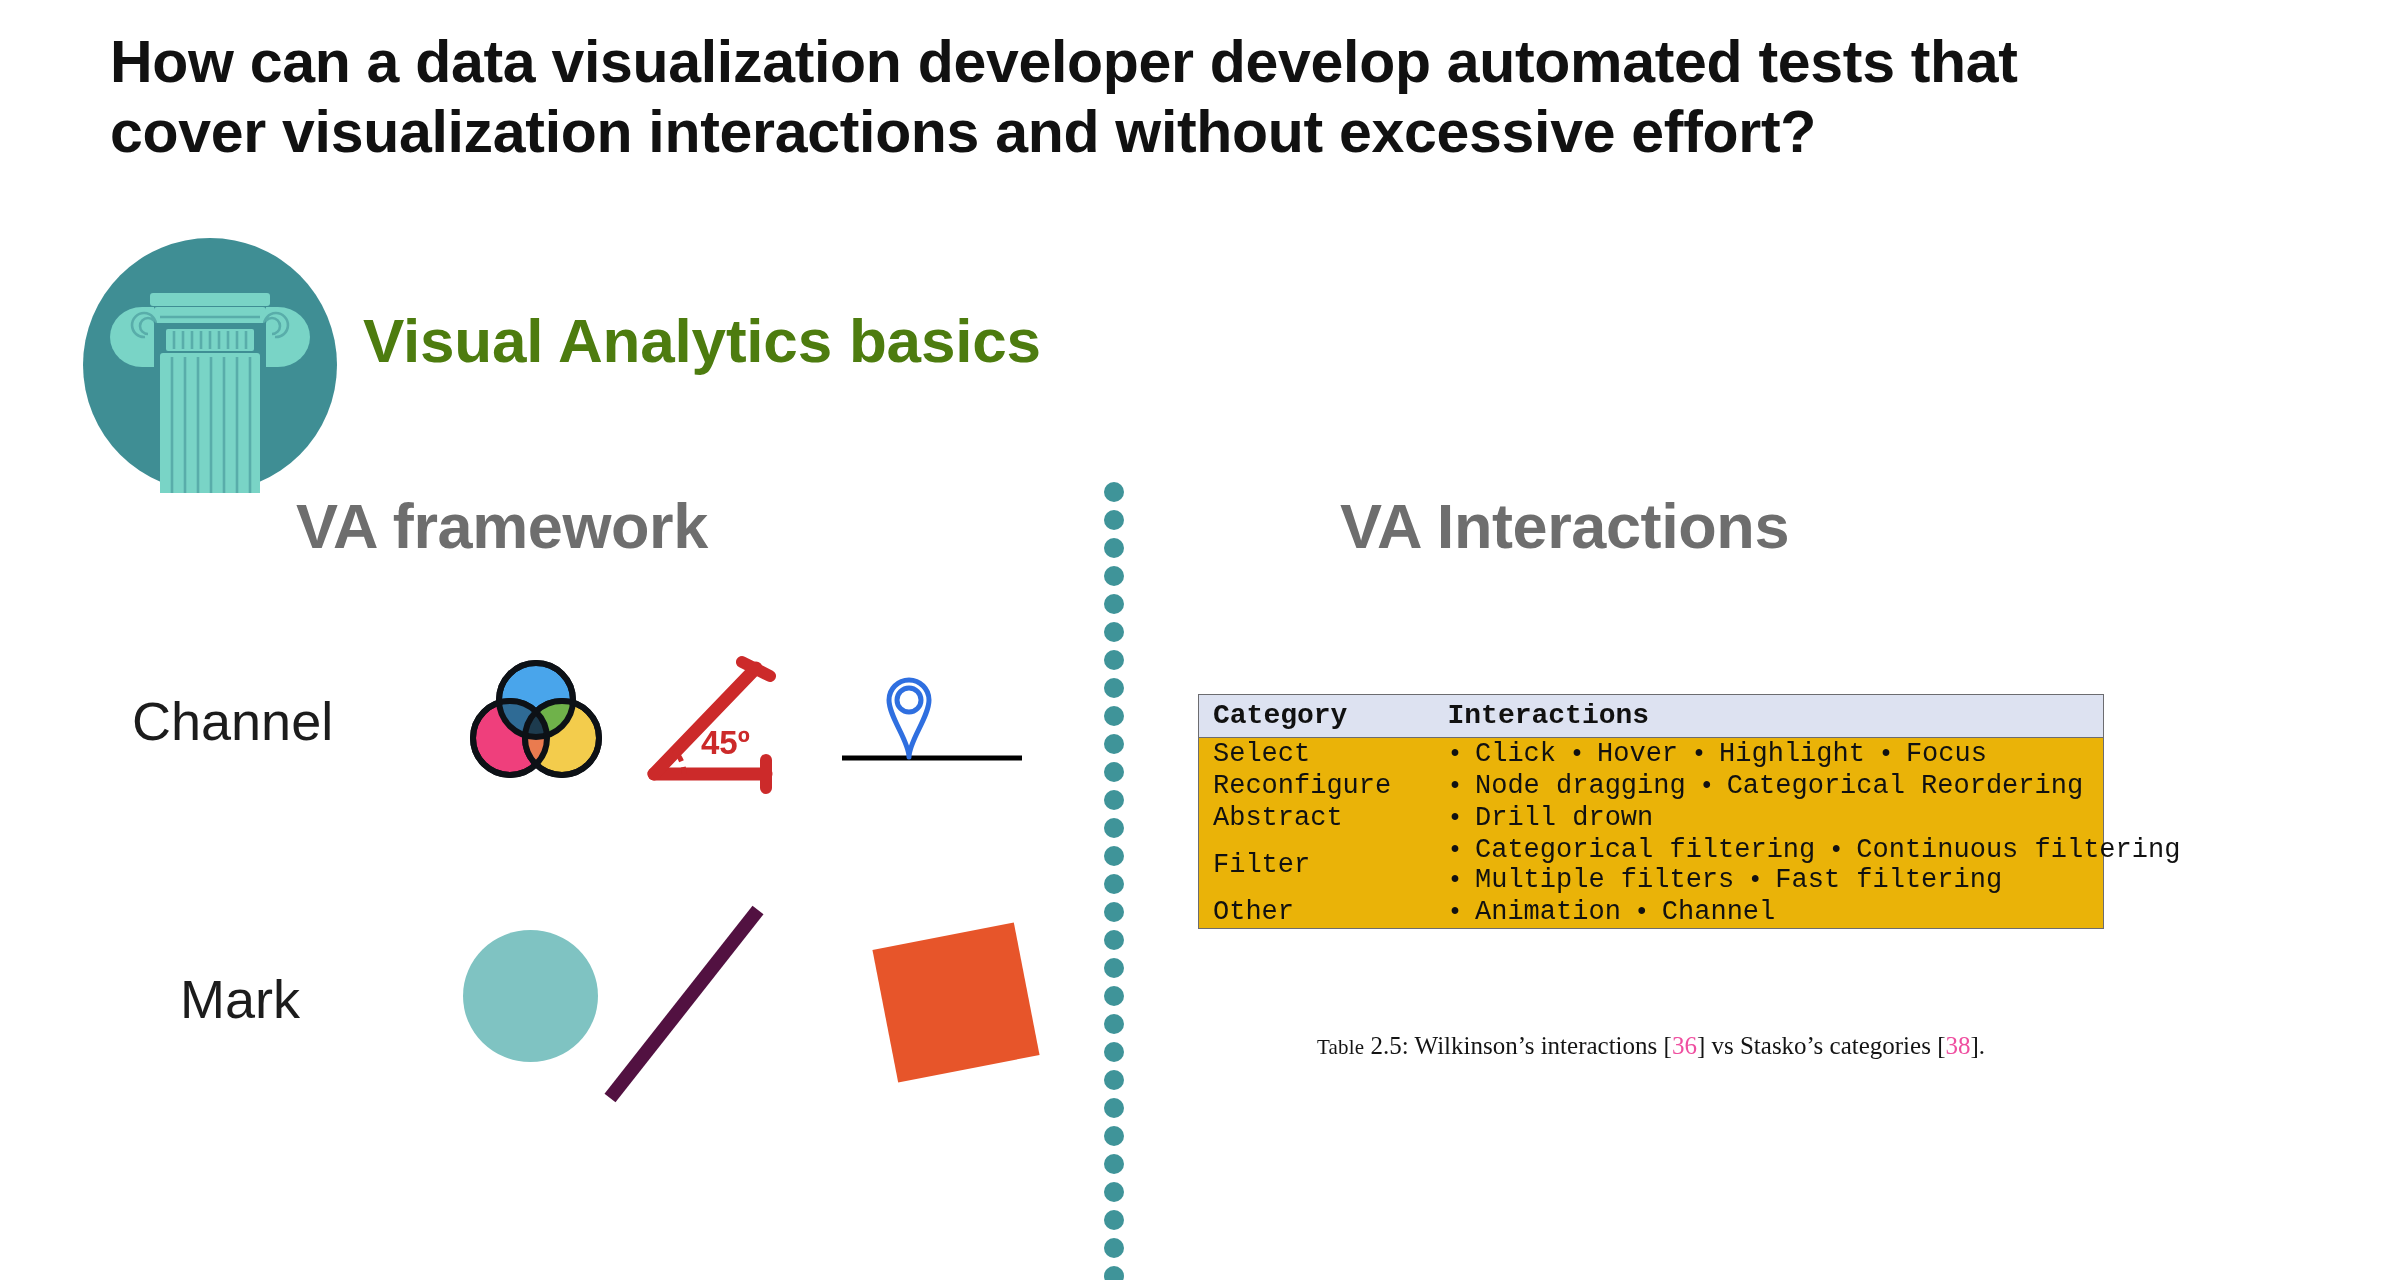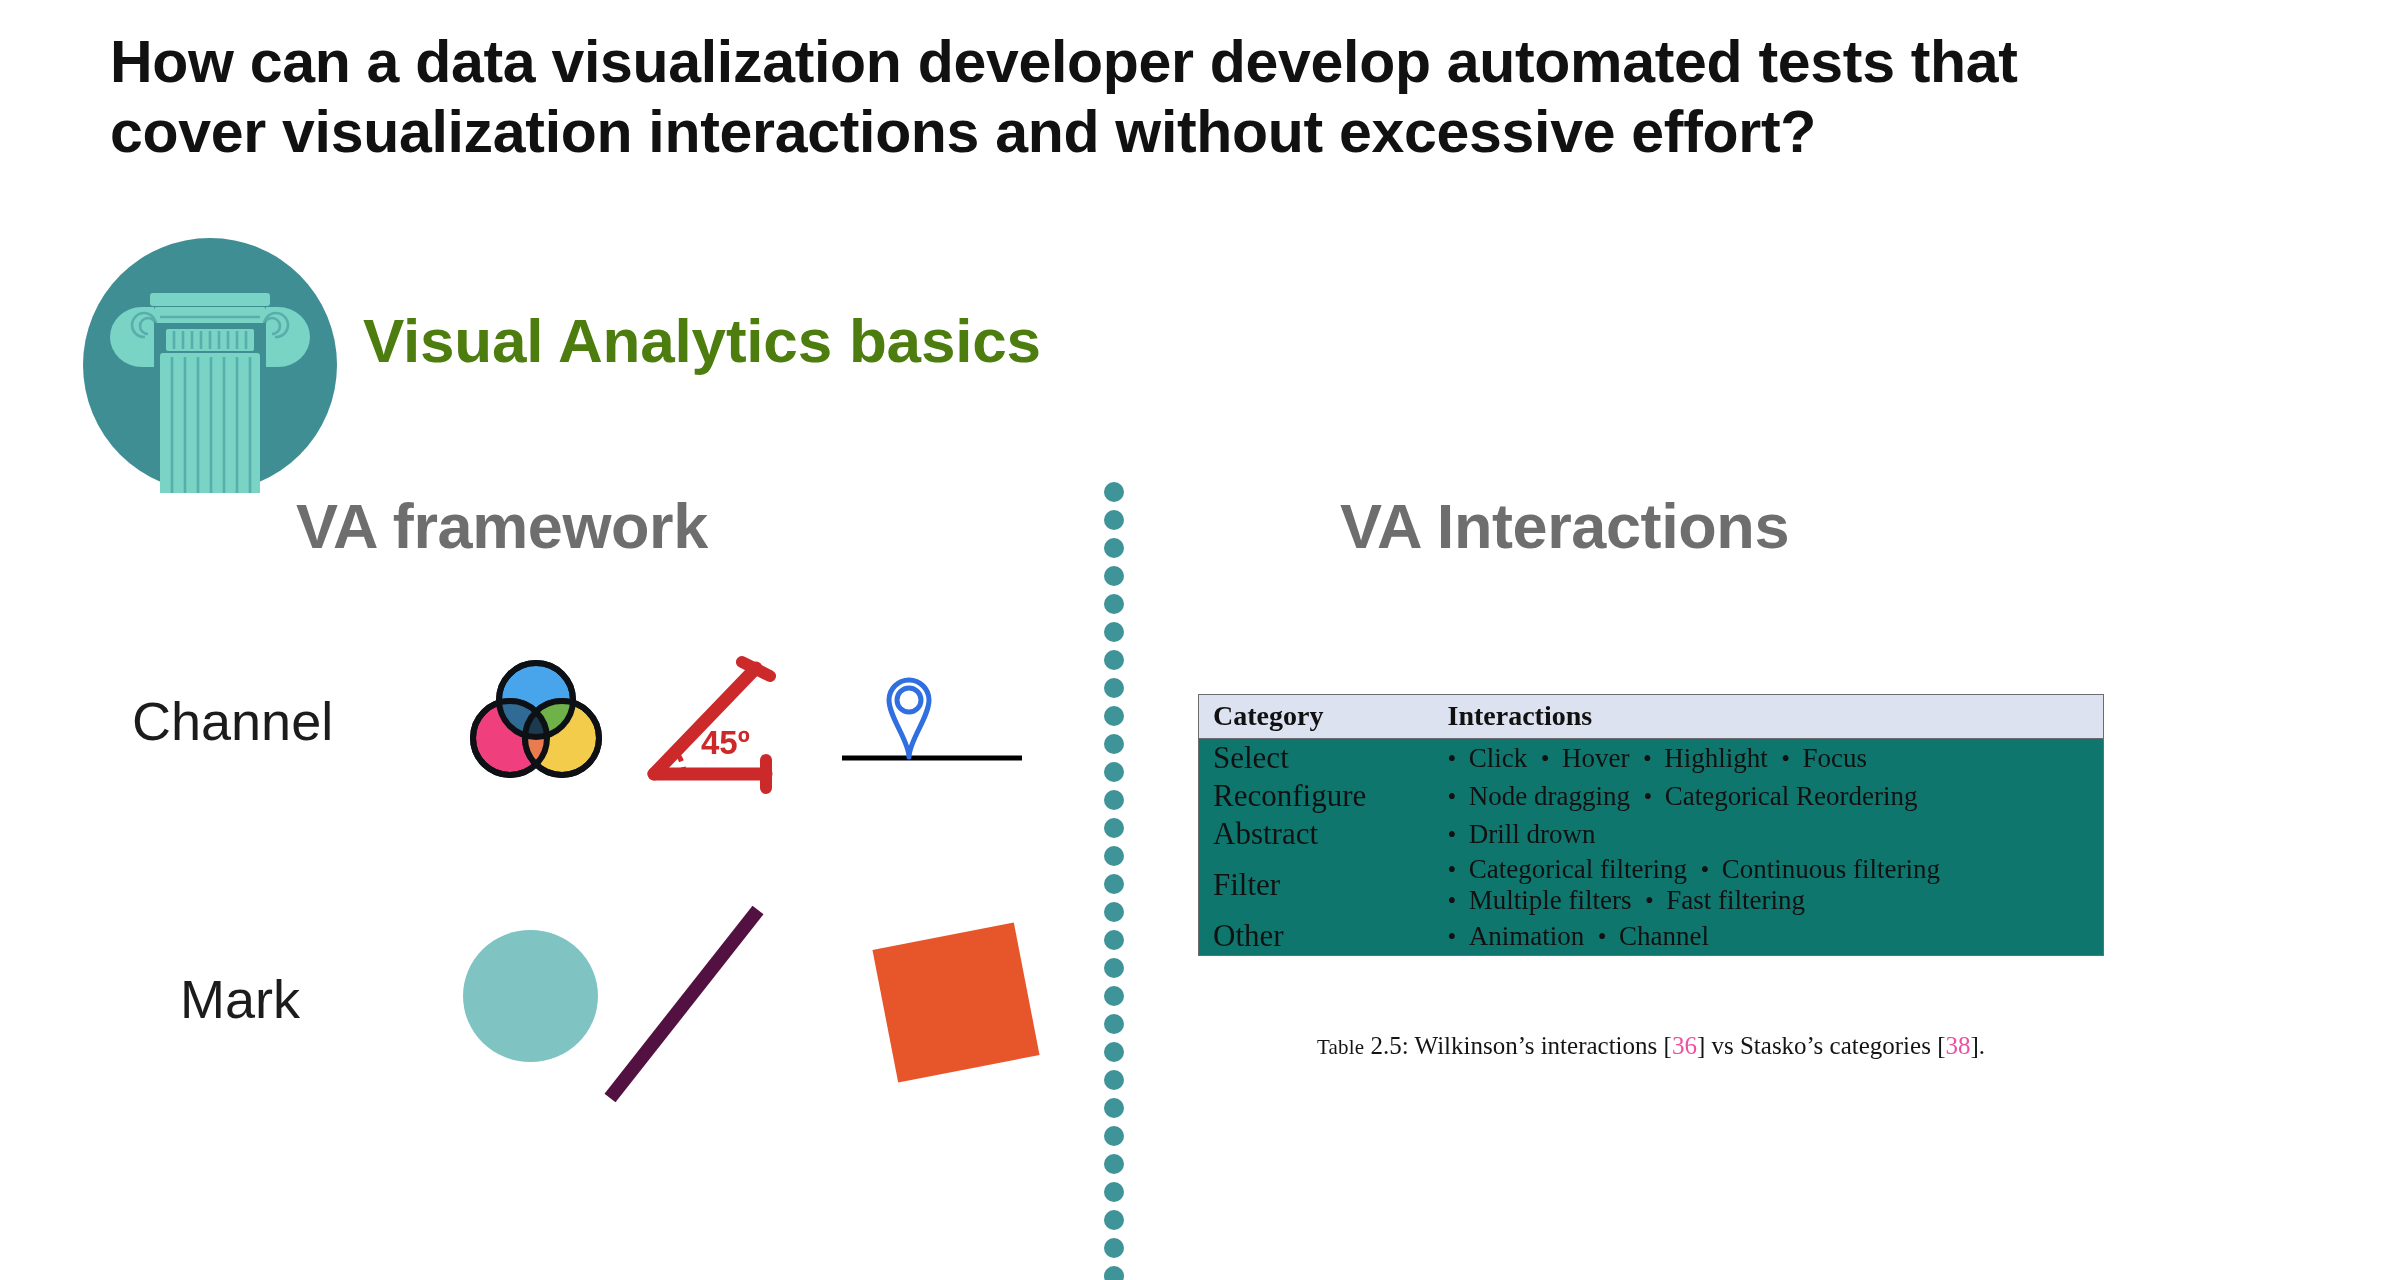--- a/index.html
+++ b/index.html
@@ -129,44 +129,44 @@
   
   #interactions-table-wrap {
     position: absolute;
     left: 1198px;
     top: 694px;
     width: 906px;
   }
   table#interactions-table {
     border-collapse: collapse;
     width: 100%;
-    font-family: Liberation Serif, serif;
+    font-family: Liberation Mono, monospace;
     font-size: 27px;
     color: #111111;
-    background: #0f766e;
+    background: #eab308;
     table-layout: fixed;
     border: 1.5px solid #6c6c70;
   }
   table#interactions-table thead th {
     background: #dde2f1;
     font-weight: bold;
     text-align: left;
     padding: 5px 0 6px 14px;
     border-bottom: 1.5px solid #6c6c70;
     font-size: 28px;
   }
   table#interactions-table tbody td {
     padding: 1px 0 1px 14px;
     vertical-align: middle;
     border: none;
   }
   table#interactions-table col.c-cat { width: 235px; }
   .ix-line { white-space: nowrap; }
   .ix-line .bul { font-size: 25px; line-height: 1; }
-  td.cat-cell { font-size: 31px; }
+  td.cat-cell { font-size: 27px; }
 
   #table-caption {
     position: absolute;
     left: 1198px;
     top: 1032px;
     width: 906px;
     text-align: center;
     font-family: "Liberation Serif", serif;
     font-size: 25px;
     color: #141414;

